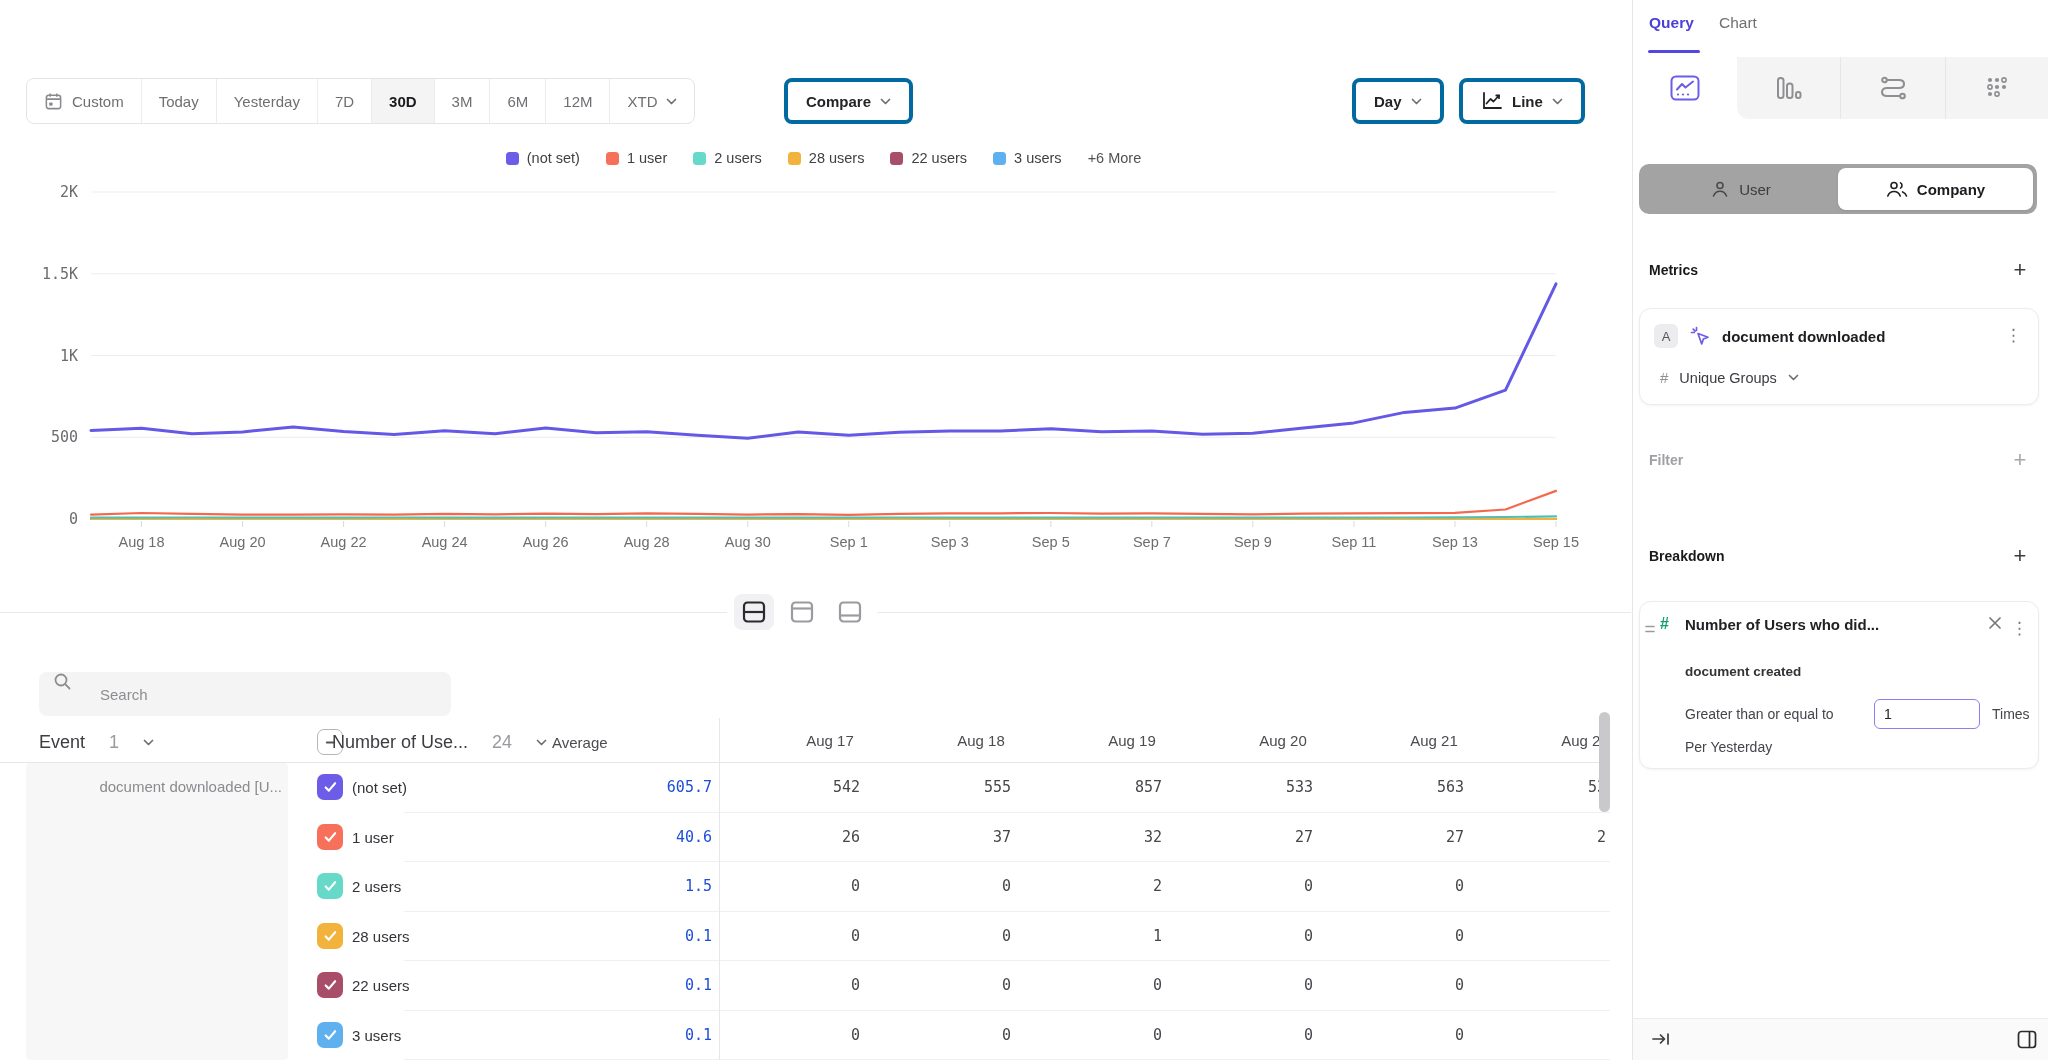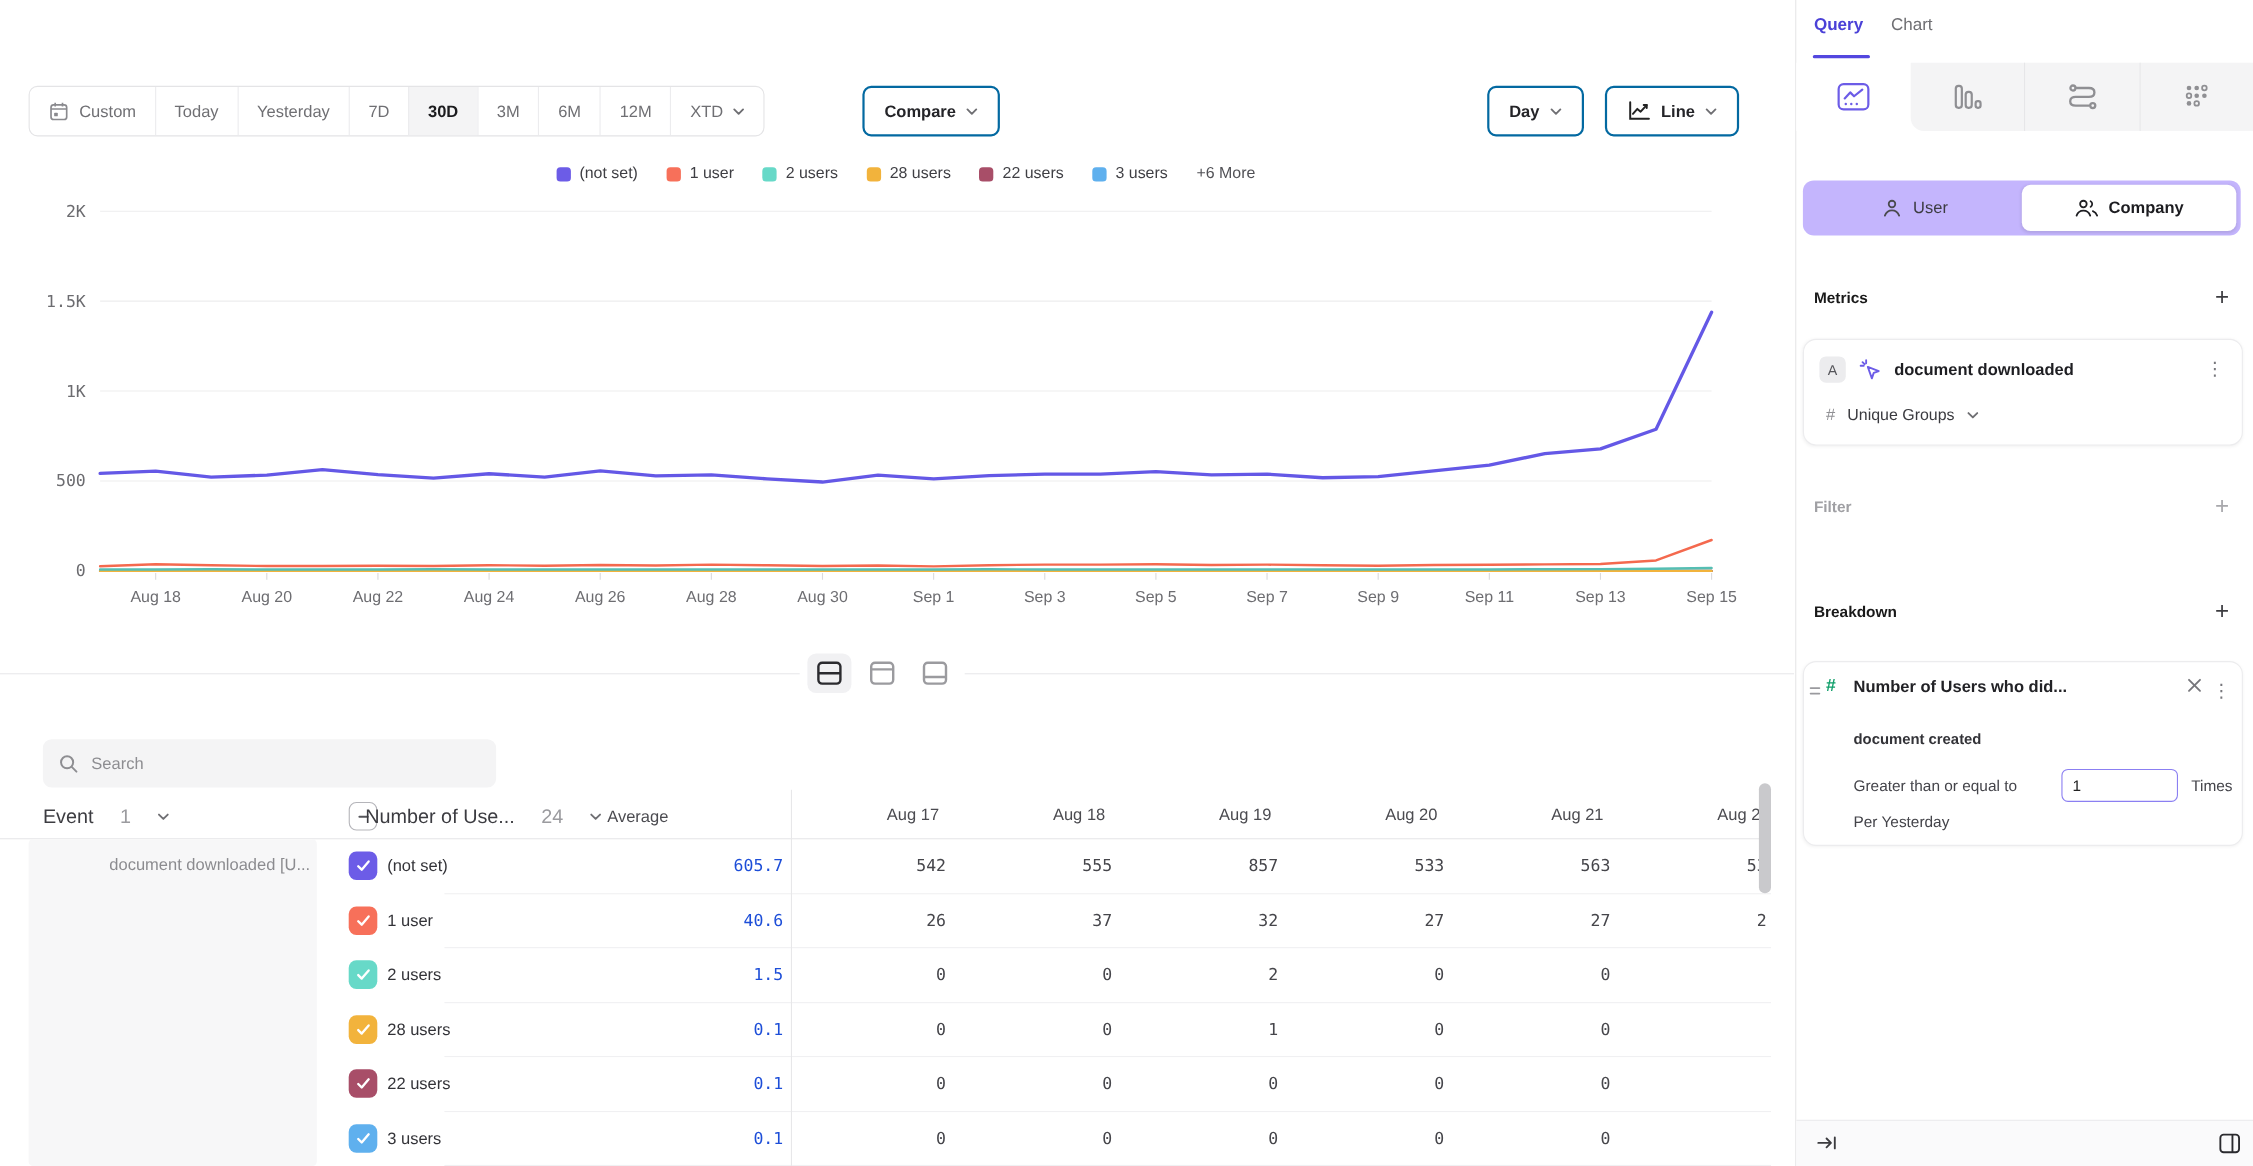--- a/index.html
+++ b/index.html
@@ -9,21 +9,21 @@
   #sidebar { position:absolute; left:1632px; top:0; width:416px; height:1060px; background:#fff; border-left:1px solid #e6e6e8; }
 
   
   #range-group { position:absolute; left:26px; top:78px; height:46px; display:flex; align-items:stretch;
     border:1px solid #e4e4e6; border-radius:8px; background:#fff; overflow:hidden; }
   .seg { display:flex; align-items:center; gap:9px; padding:0 17px; font-size:15px; color:#6f6f73;
     border-left:1px solid #ececee; cursor:pointer; white-space:nowrap; }
   .seg:first-child { border-left:none; }
   .seg.active { background:#f4f4f5; color:#1b1b1e; font-weight:700; }
   .btn { position:absolute; top:78px; height:46px; display:flex; align-items:center; gap:9px; padding:0 18px;
-    border:2px solid #0369a1; border-radius:8px; background:#fff; font-size:15px; font-weight:600; color:#242428; cursor:pointer; }
+    border:4px solid #0369a1; border-radius:8px; background:#fff; font-size:15px; font-weight:600; color:#242428; cursor:pointer; }
   .chev { flex:none; color:#6f6f73; }
 
   
   #legend { position:absolute; left:91px; top:150px; width:1465px; display:flex; justify-content:center;
     align-items:center; gap:26px; }
   .litem { display:flex; align-items:center; gap:8px; font-size:14.5px; color:#3f3f44; cursor:pointer; }
   .lswatch { width:13px; height:13px; border-radius:3.5px; }
   .lmore { font-size:14.5px; color:#515156; cursor:pointer; }
   #chart { position:absolute; left:0; top:0; width:1631px; height:565px; pointer-events:none; }
   .ylab { font-family:"DejaVu Sans Mono", monospace; font-size:15px; fill:#6c6c70; }
@@ -31,21 +31,21 @@
 
   
   #divider { position:absolute; left:0; top:612px; width:1631px; height:1px; background:#e9e9eb; }
   #layout-toggle { position:absolute; left:727px; top:586px; width:150px; height:52px; background:#fff;
     border-radius:10px; display:flex; align-items:center; justify-content:center; gap:8px; }
   .lt-btn { width:40px; height:36px; border-radius:8px; display:flex; align-items:center; justify-content:center; cursor:pointer; }
   .lt-btn.active { background:#f1f1f3; }
 
   
   #search-box { position:absolute; left:39px; top:672px; width:412px; height:44px; background:#f4f4f5;
-    border-radius:8px; display:flex; align-items:center; gap:12px; padding:0 14px; }
+    border-radius:8px; display:flex; gap:29px; padding:0 14px; }
   #search-box input { flex:1; border:none; outline:none; background:transparent; font-size:15px; color:#333;
     font-family:"Liberation Sans", sans-serif; }
   #search-box input::placeholder { color:#8d8d91; }
   .hlabel { position:absolute; top:722px; height:40px; display:flex; align-items:center; gap:24px; font-size:18px; color:#3c3c41; }
   .hcount { color:#9b9b9f; }
   #h-avg { position:absolute; top:722px; left:552px; width:160px; height:40px; display:flex; align-items:center;
     justify-content:flex-start; font-size:15px; color:#4b4b50; }
   #indet-cb { position:absolute; left:317px; top:729px; width:26px; height:26px; border:1.5px solid #b5b5ba;
     border-radius:7px; background:#fff; display:flex; align-items:center; justify-content:center; cursor:pointer; }
   #header-line { position:absolute; left:0; top:762px; width:1610px; height:1px; background:#e7e7e9; }
@@ -70,21 +70,21 @@
   
   .sbtab { position:absolute; top:14px; font-size:15.5px; cursor:pointer; }
   #tab-query { left:16px; color:#4b41d7; font-weight:700; }
   #tab-chart { left:86px; color:#6f6f73; }
   #tab-underline { position:absolute; left:15px; top:50px; width:52px; height:3px; background:#5347df; border-radius:2px; }
   #icon-tabs { position:absolute; left:0; top:57px; width:416px; height:62px; display:flex; }
   .itab { flex:1; display:flex; align-items:center; justify-content:center; cursor:pointer; background:#f4f4f5;
     border-left:1px solid #e6e6e8; }
   .itab:first-child { background:#fff; border-left:none; }
   .itab:nth-child(2) { border-left:none; border-radius:0 0 0 12px; }
-  #seg-control { position:absolute; left:6px; top:164px; width:398px; height:50px; background:#c4b5fd;
+  #seg-control { position:absolute; left:6px; top:164px; width:398px; height:50px; background:#a3a3a3;
     border-radius:10px; display:flex; padding:4px; }
   .segc { flex:1; display:flex; align-items:center; justify-content:center; gap:9px; font-size:15px; color:#3c3c41;
     border-radius:8px; cursor:pointer; }
   .segc.active { background:#fff; box-shadow:0 1px 3px rgba(0,0,0,.10); font-weight:600; color:#1c1c20; }
   .shead { position:absolute; left:16px; font-size:14px; font-weight:700; color:#191919; }
   .shead.muted { color:#a0a0a4; }
   .plusbtn { position:absolute; right:16px; width:24px; height:24px; display:flex; align-items:center; justify-content:center;
     font-size:22px; font-weight:400; color:#3c3c40; cursor:pointer; }
   .plusbtn.muted { color:#a8a8ac; }
   .card { position:absolute; left:6px; width:400px; background:#fff; border:1px solid #ececee; border-radius:12px;

